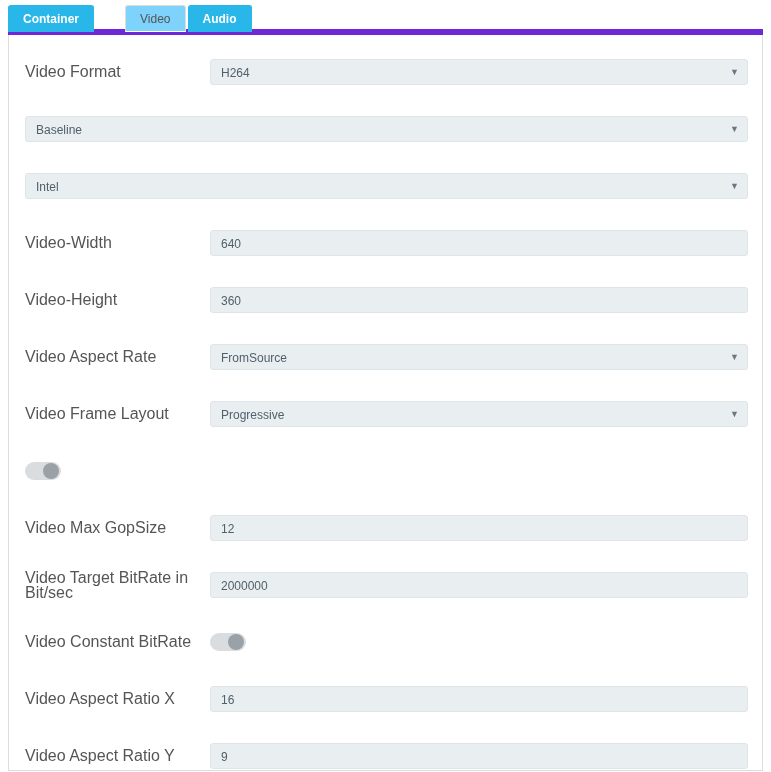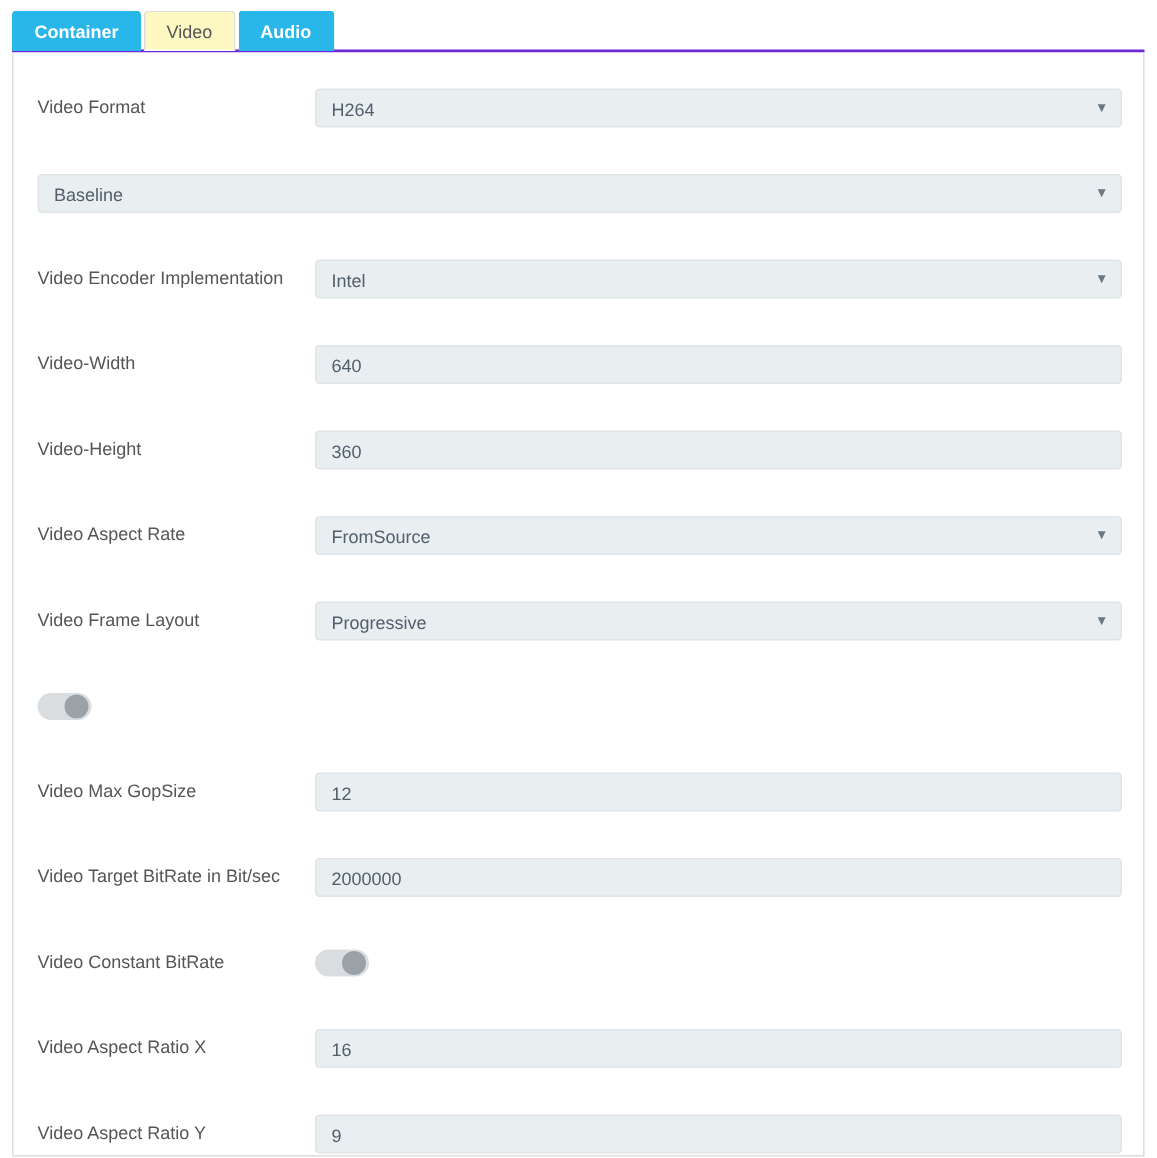--- a/index.html
+++ b/index.html
@@ -20,21 +20,21 @@
     width: 771px;
     height: 772px;
     box-sizing: border-box;
     padding: 7px 8px 0 8px;
   }
   
   .tab-bar {
     display: flex;
     align-items: center;
     height: 28px;
-    border-bottom: 2px solid #6d28d9;
+    border-bottom: 6px solid #6d28d9;
     padding-left: 0px;
     box-sizing: border-box;
   }
   .tab {
     height: 27px;
     line-height: 27px;
     padding: 0 14px;
     font-size: 12px;
     font-weight: bold;
     cursor: pointer;
@@ -44,26 +44,27 @@
     margin-right: 2px;
     box-sizing: border-box;
     white-space: nowrap;
   }
   .tab.active-blue {
     background: #29b6e8;
     color: #ffffff;
     border-color: #29b6e8;
   }
   .tab.selected {
-    background: #fef9c3;
+    background: #7dd3fc;
     color: #555555;
     border: 1px solid #dddddd;
     border-bottom: 1px solid #ffffff;
     margin-bottom: -1px;
     font-weight: normal;
+    margin-left: 29px;
   }
   
   .panel {
     border: 1px solid #dddddd;
     border-top: none;
     background: #ffffff;
     height: 736px;
     box-sizing: border-box;
     overflow: hidden;
     padding-top: 8px;
@@ -71,21 +72,21 @@
   .form-row {
     display: flex;
     align-items: center;
     height: 57px;
     padding: 0 14px 0 16px;
     box-sizing: border-box;
   }
   .form-label {
     width: 185px;
     flex: 0 0 185px;
-    font-size: 12px;
+    font-size: 16px;
     color: #555555;
     line-height: 15px;
   }
   .control {
     flex: 1 1 auto;
     position: relative;
   }
   .field {
     height: 26px;
     line-height: 26px;
@@ -159,21 +160,20 @@
     </div>
 
     <div class="form-row">
       <div class="control select-wrap">
         <div class="field">Baseline</div>
         <span class="arrow">▼</span>
       </div>
     </div>
 
     <div class="form-row">
-      <div class="form-label">Video Encoder Implementation</div>
       <div class="control select-wrap">
         <div class="field">Intel</div>
         <span class="arrow">▼</span>
       </div>
     </div>
 
     <div class="form-row">
       <div class="form-label">Video-Width</div>
       <div class="control">
         <div class="field">640</div>

